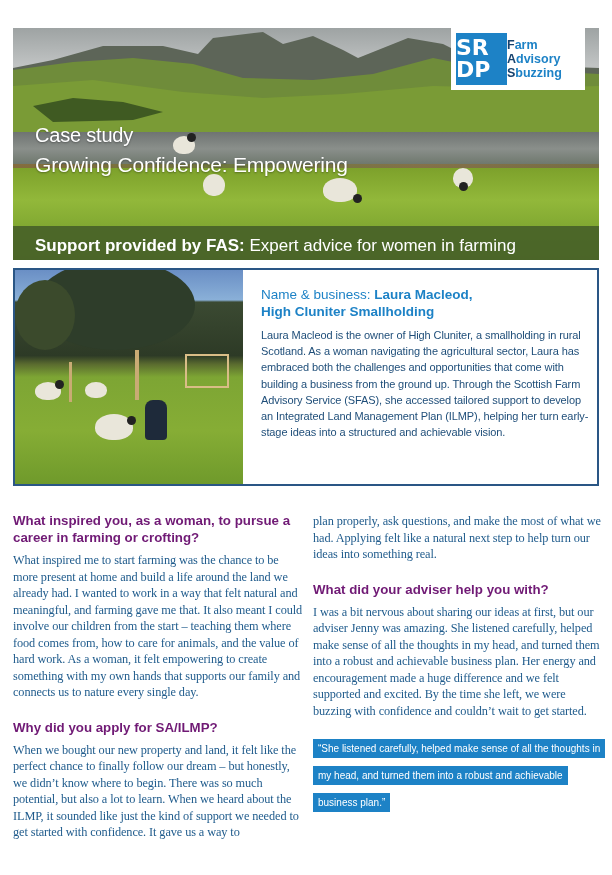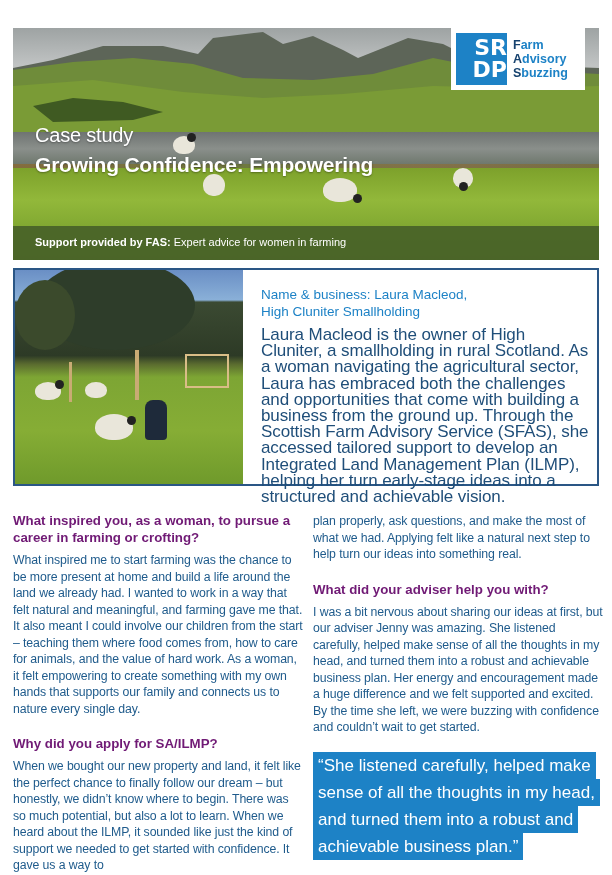--- a/index.html
+++ b/index.html
@@ -23,61 +23,61 @@
   .hero .field { position: absolute; left: 0; top: 140px; width: 100%; height: 92px;
     background: linear-gradient(180deg, #7da12b 0%, #92b83a 35%, #7ea530 70%, #6d8f2b 100%); }
   .hero .shore { position: absolute; left: 0; top: 136px; width: 100%; height: 10px;
     background: linear-gradient(90deg, #8a6a33, #6f7a35 40%, #8a7040 70%, #7a6c3a); opacity: .8; }
   .sheep { position: absolute; background: #e9e6da; border-radius: 50% 50% 45% 45%; }
   .sheep .head { position: absolute; width: 9px; height: 9px; background: #222; border-radius: 50%; }
 
   .hero-text { position: absolute; left: 22px; top: 96px; color: #ffffff; }
   .case-study { font-size: 20px; font-weight: normal; letter-spacing: -0.2px;
     text-shadow: 0 1px 2px rgba(0,0,0,.35); }
-  .hero-title { margin-top: 6px; font-size: 21px; font-weight: bold; line-height: 24px; letter-spacing: -0.2px;
+  .hero-title { margin-top: 6px; font-size: 21px; font-weight: normal; line-height: 24px; letter-spacing: -0.2px;
     text-shadow: 0 1px 2px rgba(0,0,0,.35); text-align: right; }
 
   .support-bar { position: absolute; left: 0; top: 198px; width: 100%; height: 34px;
-    background: rgba(72, 98, 40, 0.92); color: #ffffff; font-size: 11px;
+    background: rgba(72, 98, 40, 0.92); color: #ffffff; font-size: 17px;
     padding: 10px 0 12px 22px; }
   .support-bar b { font-weight: bold; }
 
   
   .logo { position: absolute; left: 451px; top: 27px; width: 134px; height: 63px; background: #ffffff;
     display: flex; align-items: center; padding-left: 5px; }
   .logo-mark { width: 51px; height: 52px; background: #1d82c6; color: #fff; font-weight: bold;
-    font-size: 22px; line-height: 22px; display: flex; flex-direction: column; align-items: flex-end; justify-content: center;
+    font-size: 22px; line-height: 22px; display: flex; flex-direction: column; align-items: flex-start; justify-content: center;
     letter-spacing: 0px; font-family: "DejaVu Sans", sans-serif; }
-  .logo-words { margin-left: 6px; font-size: 12.5px; font-weight: normal; line-height: 14px; color: #1d82c6; }
+  .logo-words { font-size: 12.5px; font-weight: normal; line-height: 14px; color: #1d82c6; }
   .logo-words span { display: block; }
   .logo-words .cap { color: #16426e; }
 
   
   .profile { position: absolute; left: 13px; top: 268px; width: 586px; height: 218px;
     border: 2px solid #2a5685; background: #fff; }
   .profile-photo { position: absolute; left: 0; top: 0; width: 228px; height: 214px; overflow: hidden;
     background: linear-gradient(180deg, #6a8fc5 0%, #8ab0d8 14%, #3b4a32 15%, #2d3a26 40%, #5a6b2f 44%, #7da534 50%, #86ad35 75%, #6f9a2b 100%); }
   .tree { position: absolute; border-radius: 50%; background: #2e3d2a; }
   .fence-post { position: absolute; background: #c9ab74; }
   .gate { position: absolute; border: 2px solid #d9bd87; }
   .person { position: absolute; }
   .profile-content { position: absolute; left: 246px; top: 16px; width: 330px; }
   .profile-heading { font-size: 13.5px; line-height: 17px; color: #1d82c6; }
-  .profile-heading b { font-weight: normal; }
-  .profile-body { margin-top: 7px; font-size: 17px; line-height: 16.2px; color: #1f4e79; letter-spacing: -0.1px; }
+  .profile-heading b { font-weight: bold; }
+  .profile-body { margin-top: 7px; font-size: 11px; line-height: 16.2px; color: #1f4e79; letter-spacing: -0.1px; }
 
   
   .col { position: absolute; top: 512px; width: 290px; }
   .col-left { left: 13px; }
   .col-right { left: 313px; top: 513px; }
   .q { font-size: 13.3px; font-weight: bold; line-height: 17px; color: #701a75; letter-spacing: 0px; }
-  .a { font-size: 12.3px; line-height: 16.5px; color: #1f5b8c; margin-top: 6px; letter-spacing: -0.1px; }
+  .a { font-size: 12.3px; line-height: 16.5px; color: #1f5b8c; margin-top: 6px; letter-spacing: -0.1px; font-family: Liberation Serif, serif; }
   .gap { margin-top: 18px; }
 
-  .quote { margin-top: 16px; font-size: 17px; line-height: 27px; color: #ffffff; }
+  .quote { margin-top: 16px; font-size: 10px; line-height: 27px; color: #ffffff; }
   .quote span { background: #1d82c6; padding: 4px 5px; box-decoration-break: clone; -webkit-box-decoration-break: clone; }
 </style>
 </head>
 <body>
 
 <div class="hero">
   <div class="sky"></div>
   <svg class="mountains" viewBox="0 0 586 110" preserveAspectRatio="none">
     <path d="M0 40 L40 32 L90 18 L150 18 L185 26 L200 10 L250 4 L270 16 L300 8 L330 22 L345 30 L370 20 L395 10 L430 16 L470 36 L586 40 L586 110 L0 110 Z" fill="#5d6558"></path>
     <path d="M0 42 L60 34 L120 30 L180 36 L230 50 L300 52 L360 46 L420 30 L470 40 L586 46 L586 110 L0 110 Z" fill="#6f8c3a"></path>

